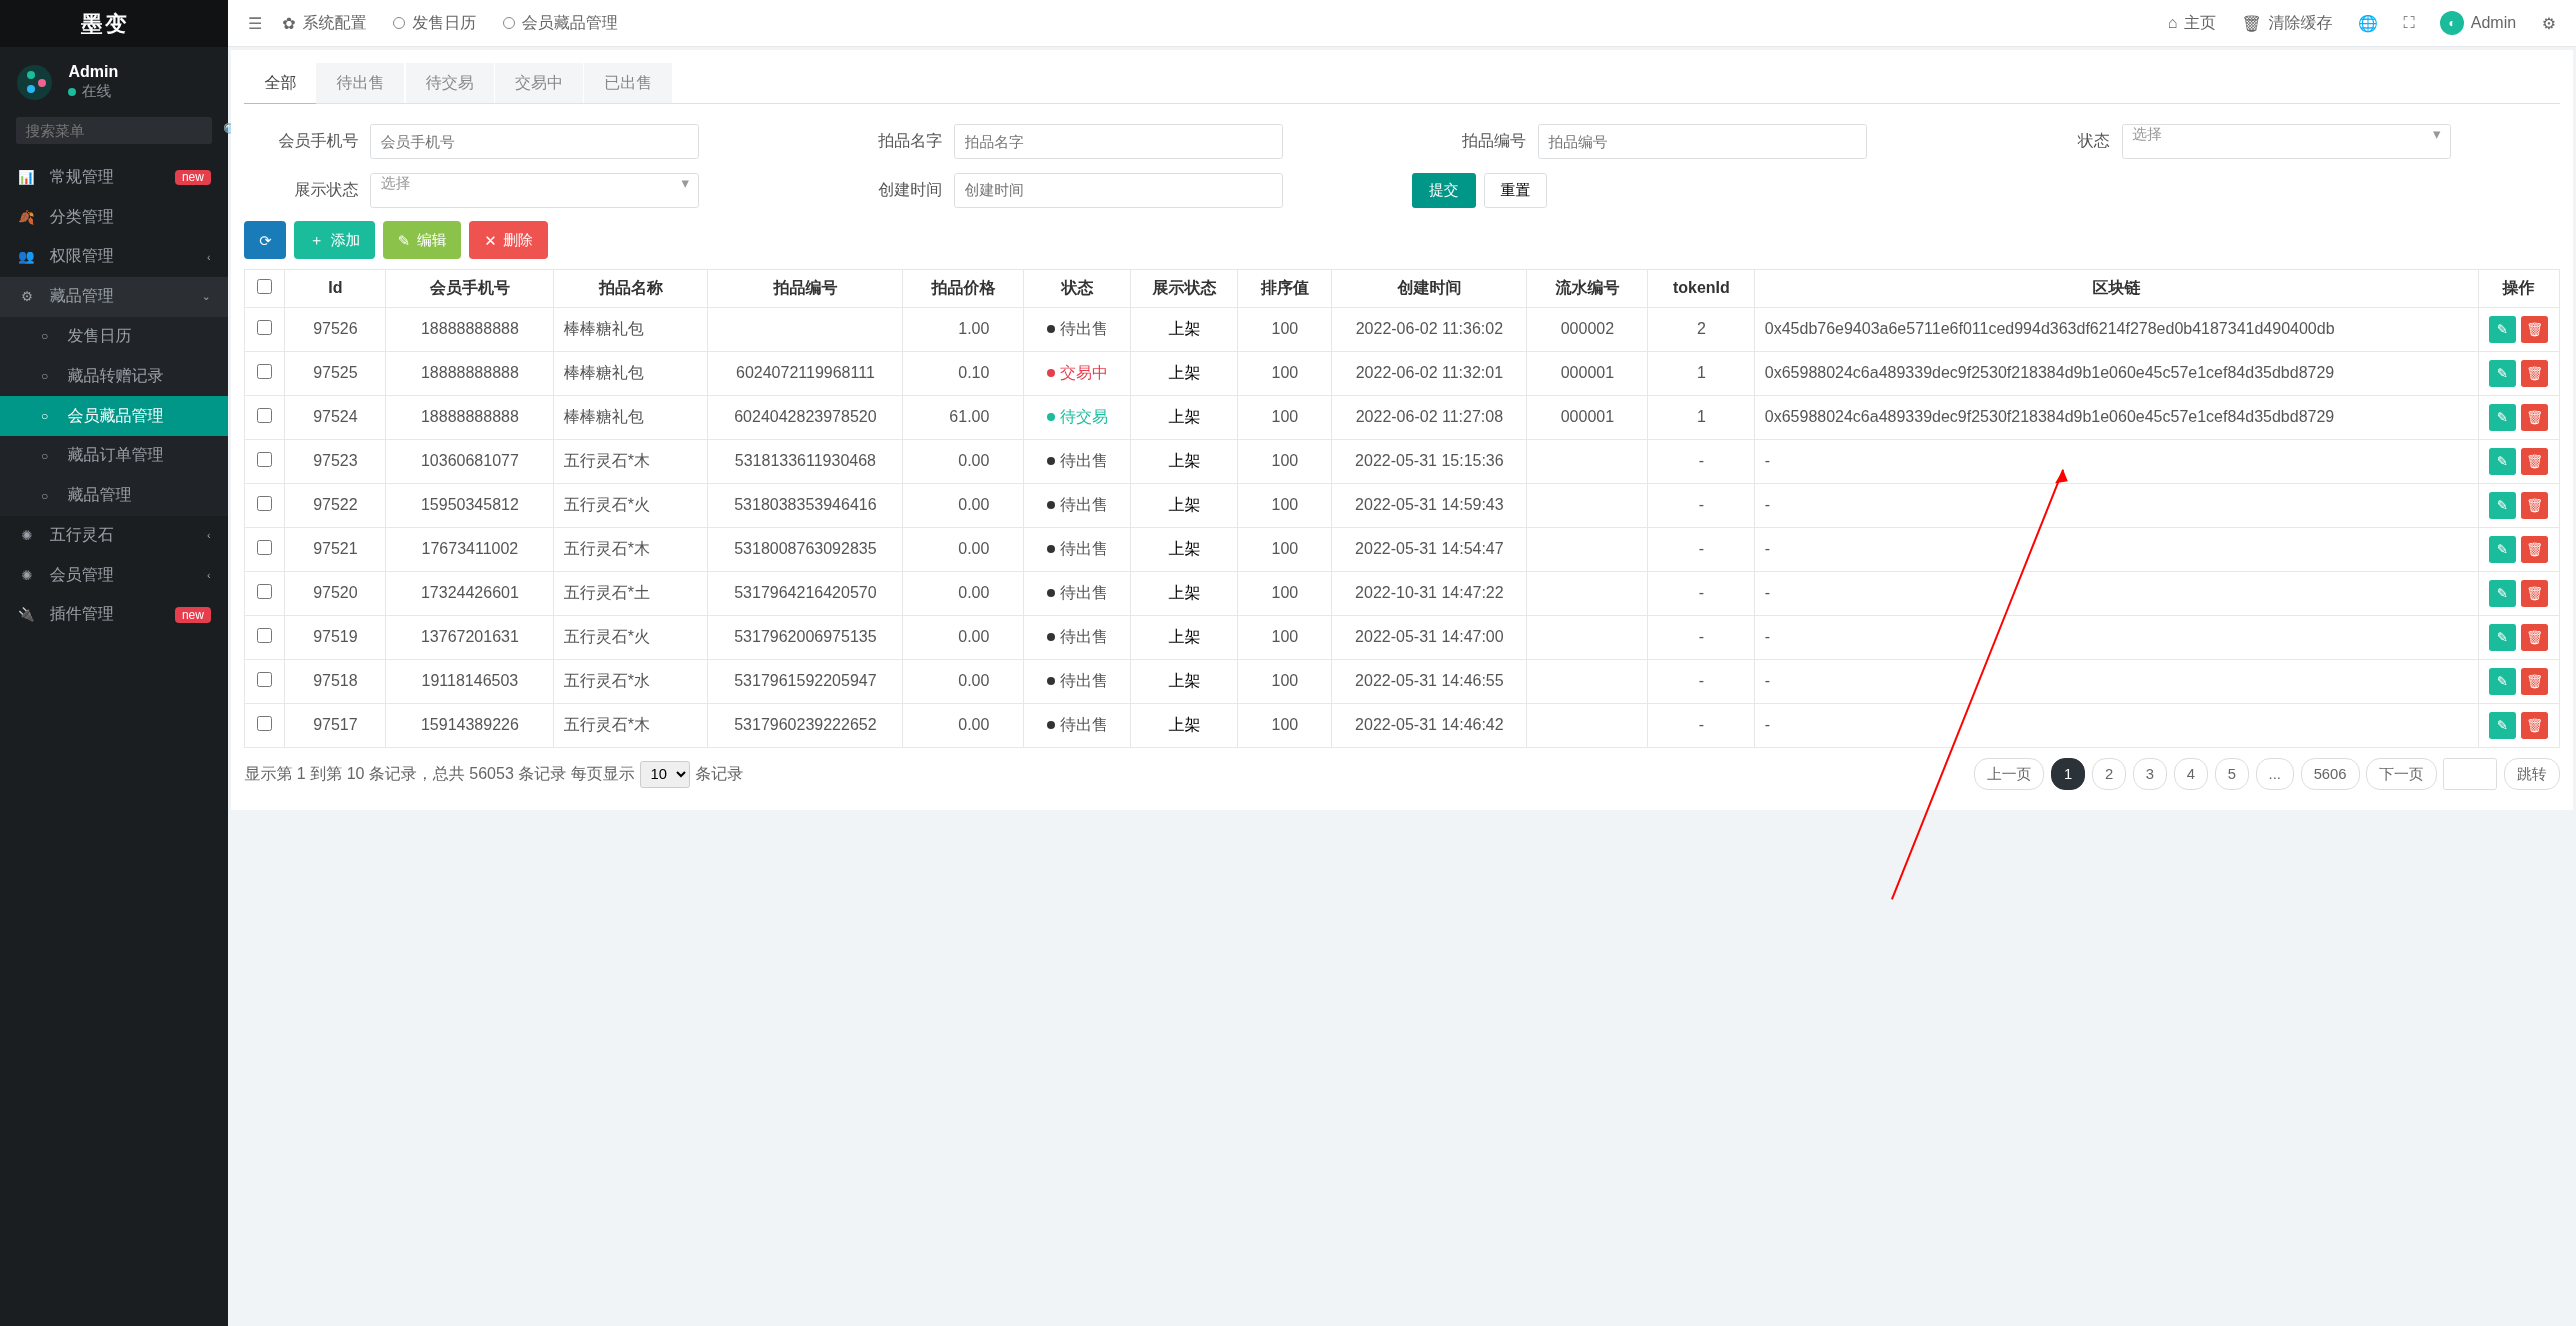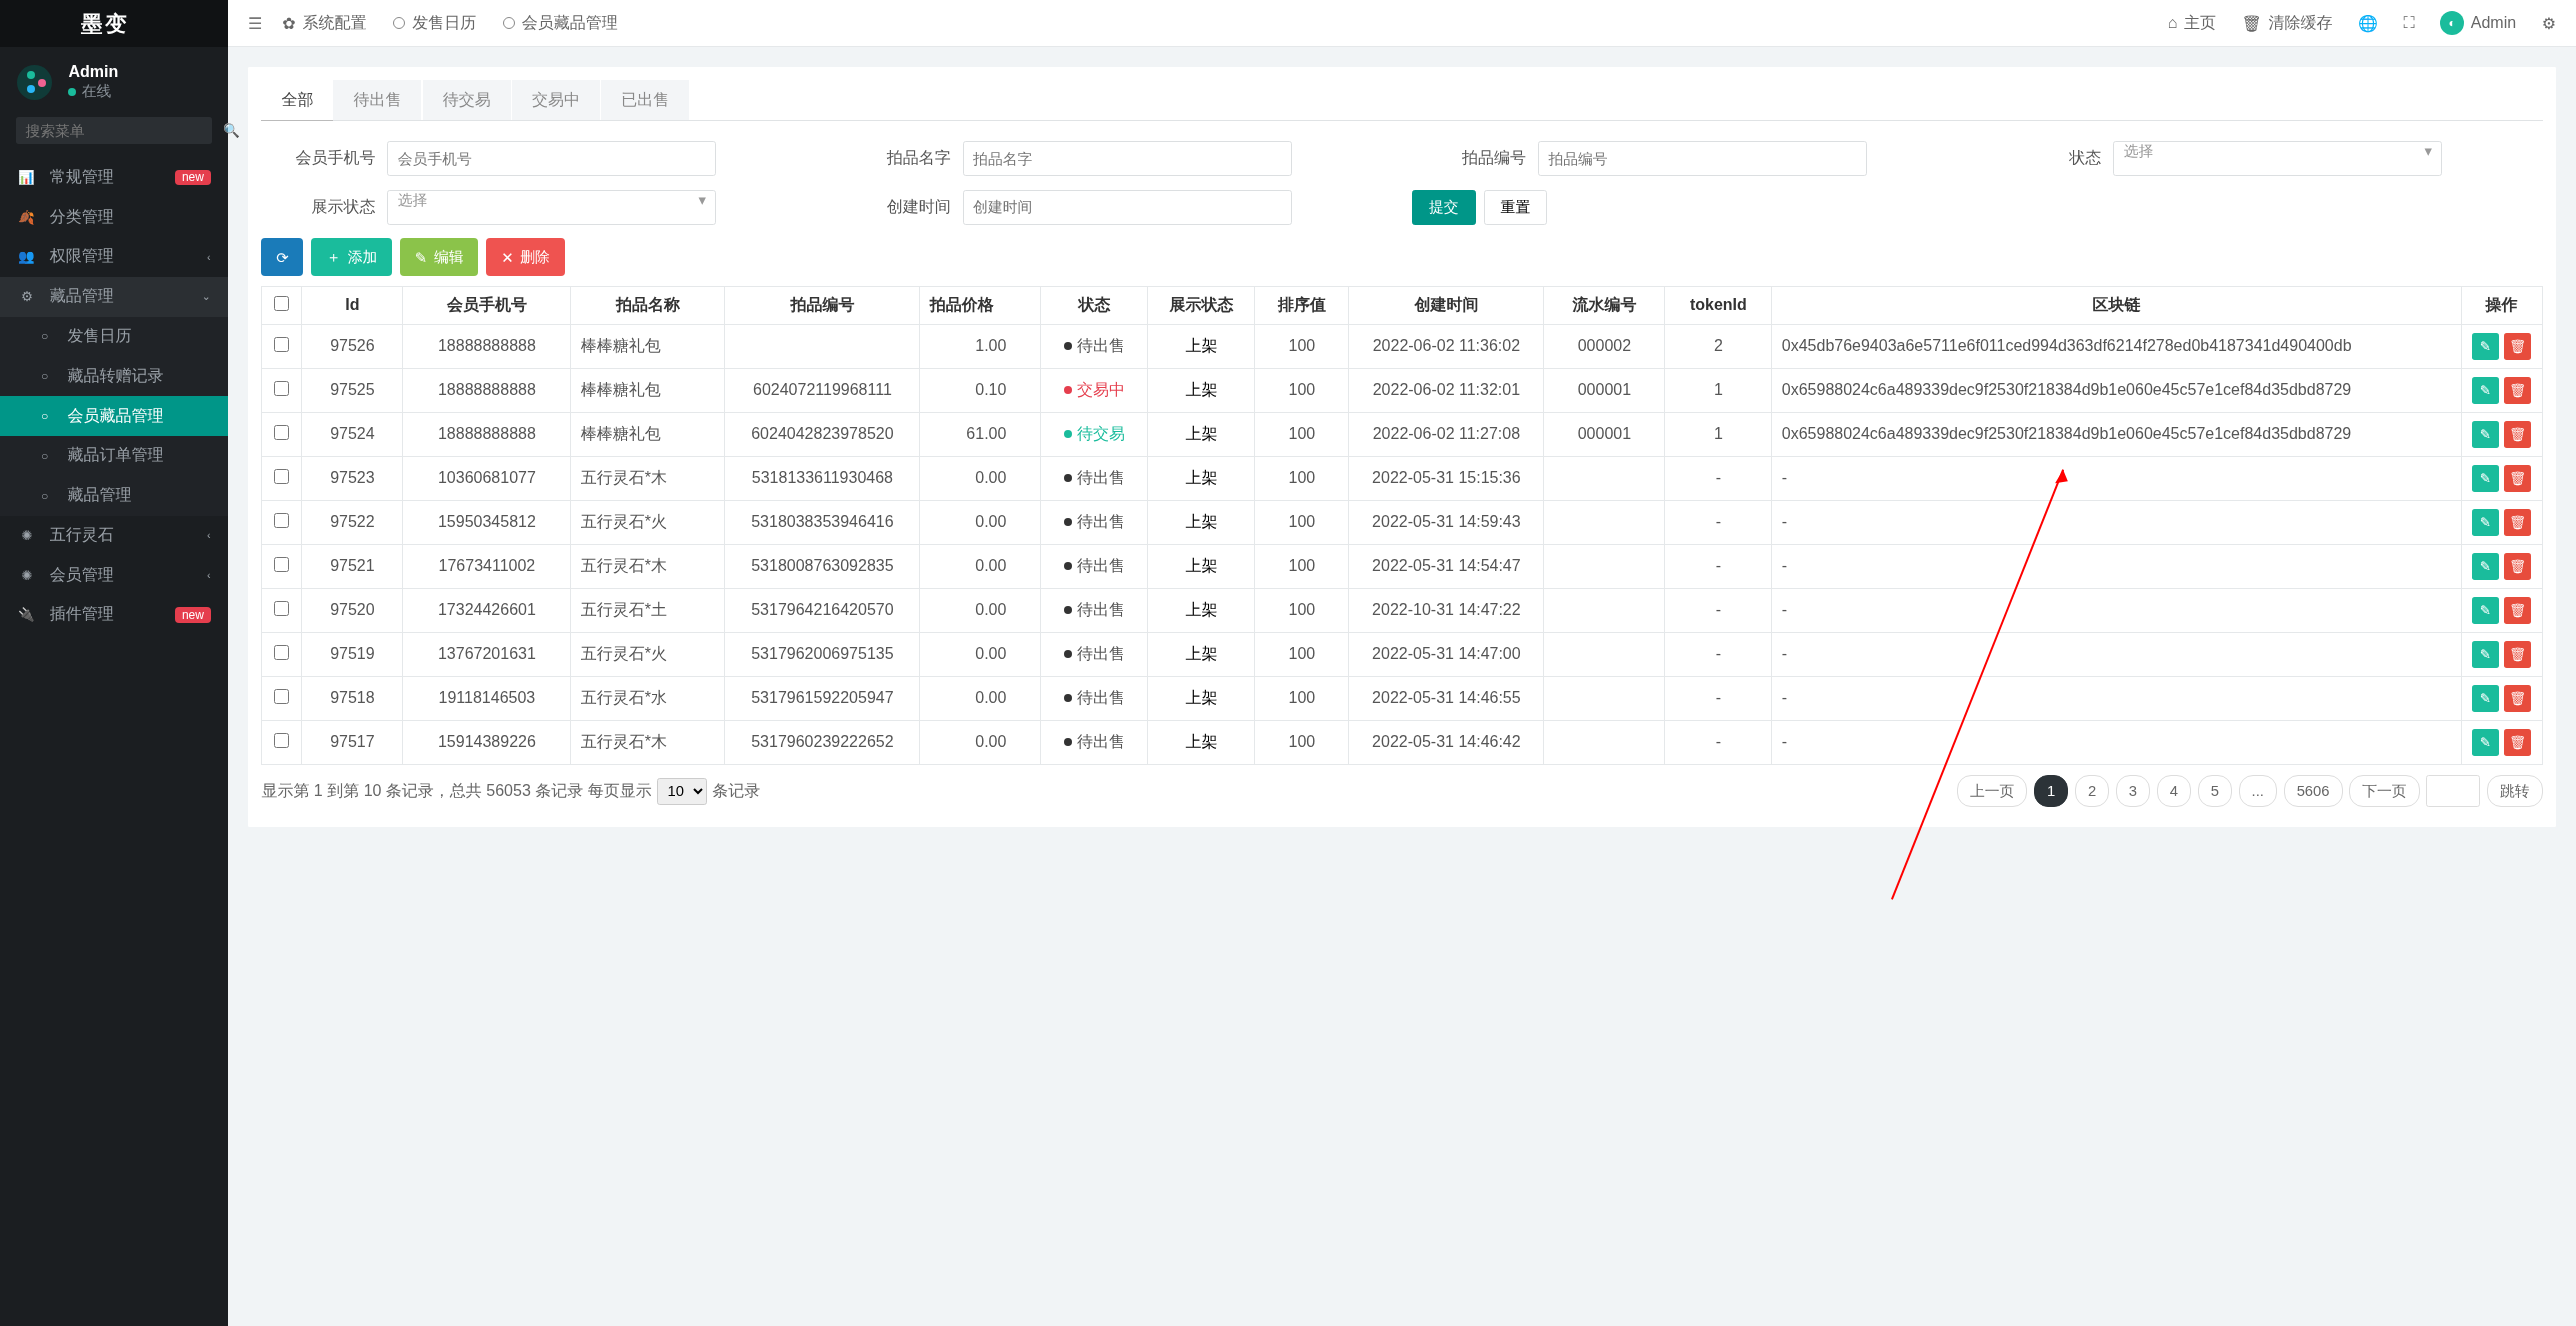--- a/index.html
+++ b/index.html
@@ -34,21 +34,21 @@
 .topbar { position: fixed; left: 228px; right: 0; top: 0; height: 47px; background: #fff; display: flex; align-items: center; border-bottom: 0.7px solid #e5e8ea; }
 .topbar .hamb { padding: 0 20px; color: #777; font-size: 16px; }
 .crumbs { display: flex; gap: 27px; color: #666; font-size: 16px; }
 .crumbs .itm { display: flex; align-items: center; gap: 6.7px; }
 .crumbs .ring { width: 12px; height: 12px; border: 1.3px solid #888; border-radius: 50%; display: inline-block; }
 .topbar .right { margin-left: auto; display: flex; align-items: center; gap: 25.5px; padding-right: 20px; color: #666; font-size: 16px; }
 .topbar .right .itm { display: flex; align-items: center; gap: 6.7px; }
 .topbar .av { width: 24px; height: 24px; border-radius: 50%; background: #1abc9c; color: #fff; display: flex; align-items: center; justify-content: center; font-size: 12px; }
 
 
-.content { position: absolute; left: 228px; right: 0; top: 47px; bottom: 0; padding: 20px; }
+.content { position: absolute; left: 228px; right: 0; top: 47px; bottom: 0; padding: 3px; }
 .panel { background: #fff; border-radius: 1.3px; padding: 13.4px 13.4px 20px; }
 
 
 .tabs { display: flex; border-bottom: 0.7px solid #e0e3e5; }
 .tab { padding: 9.4px 20px; font-size: 16px; color: #888; cursor: pointer; }
 .tab.active { color: #444; border-bottom: 1.3px solid #bbb; margin-bottom: -0.7px; }
 .tab.inactive { background: #f3f5f7; margin-right: 1.3px; }
 
 
 .form-grid { display: grid; grid-template-columns: repeat(4, 1fr); row-gap: 13.4px; column-gap: 20px; margin: 20px 0 13.4px; font-size: 16px; }
@@ -72,21 +72,21 @@
 
 table { width: 100%; border-collapse: collapse; font-size: 16px; color: #555; border-radius: 29px; }
 th, td { border: 0.7px solid #e5e8ea; padding: 8px 9.4px; text-align: center; vertical-align: middle; white-space: nowrap; }
 td.tl { text-align: left; }
 th { background: #fff; font-weight: 600; color: #333; }
 .col-chk    { width: 40px; }
 .col-id     { width: 101px; }
 .col-phone  { width: 168px; }
 .col-pname  { width: 154px; }
 .col-pno    { width: 195px; }
-.col-price  { width: 121px; text-align: left; font-family: Liberation Serif, serif; }
+.col-price  { width: 121px; text-align: center; font-family: Liberation Serif, serif; }
 .col-status { width: 107px; }
 .col-show   { width: 107px; }
 .col-sort   { width: 94px; }
 .col-ctime  { width: 195px; }
 .col-serial { width: 121px; }
 .col-token  { width: 107px; }
 .col-chain  { }
 .col-ops    { width: 81px; }
 td.price { text-align: right; padding-right: 34px; }
 .st { display: inline-flex; align-items: center; gap: 5.4px; }

